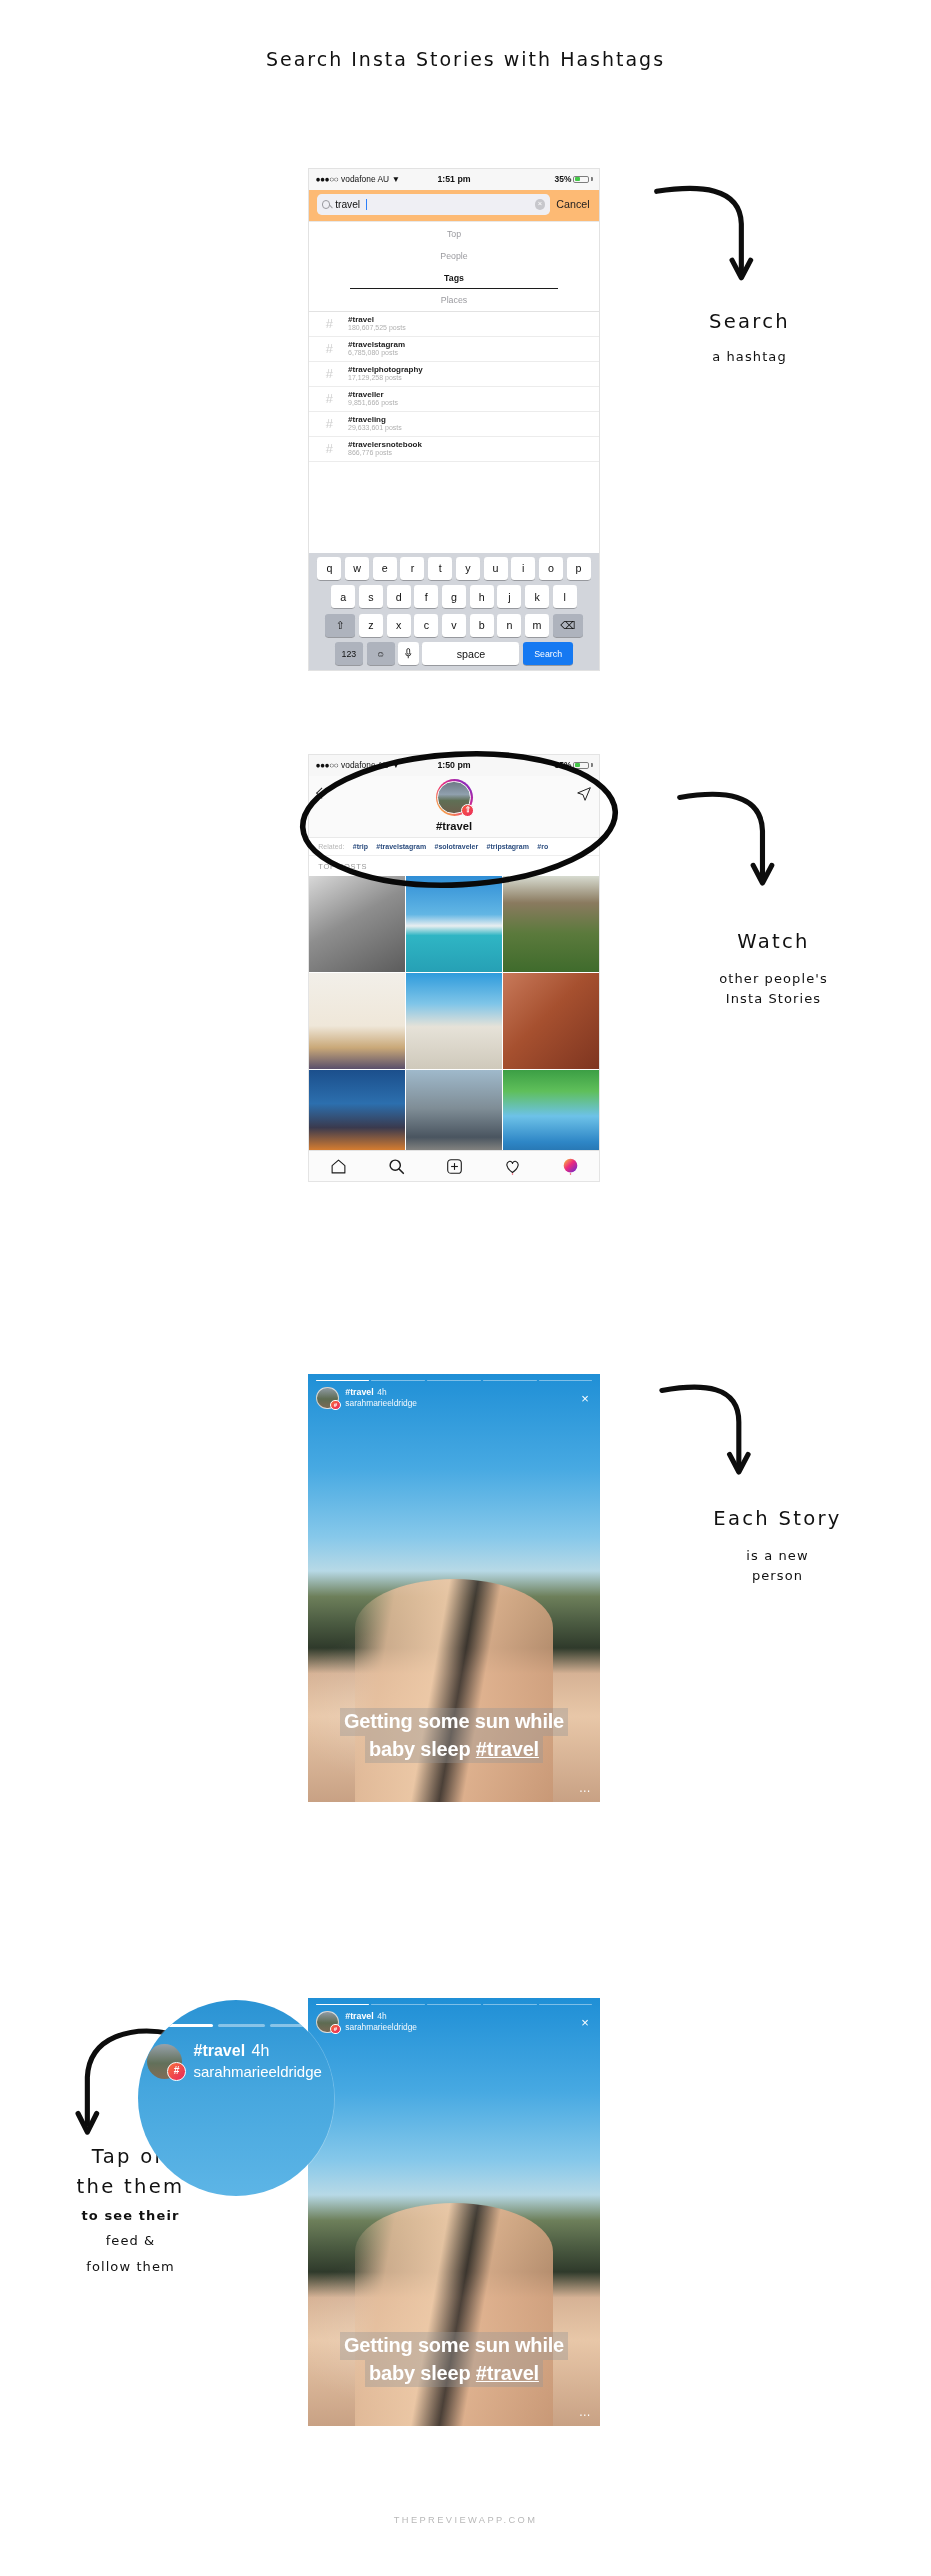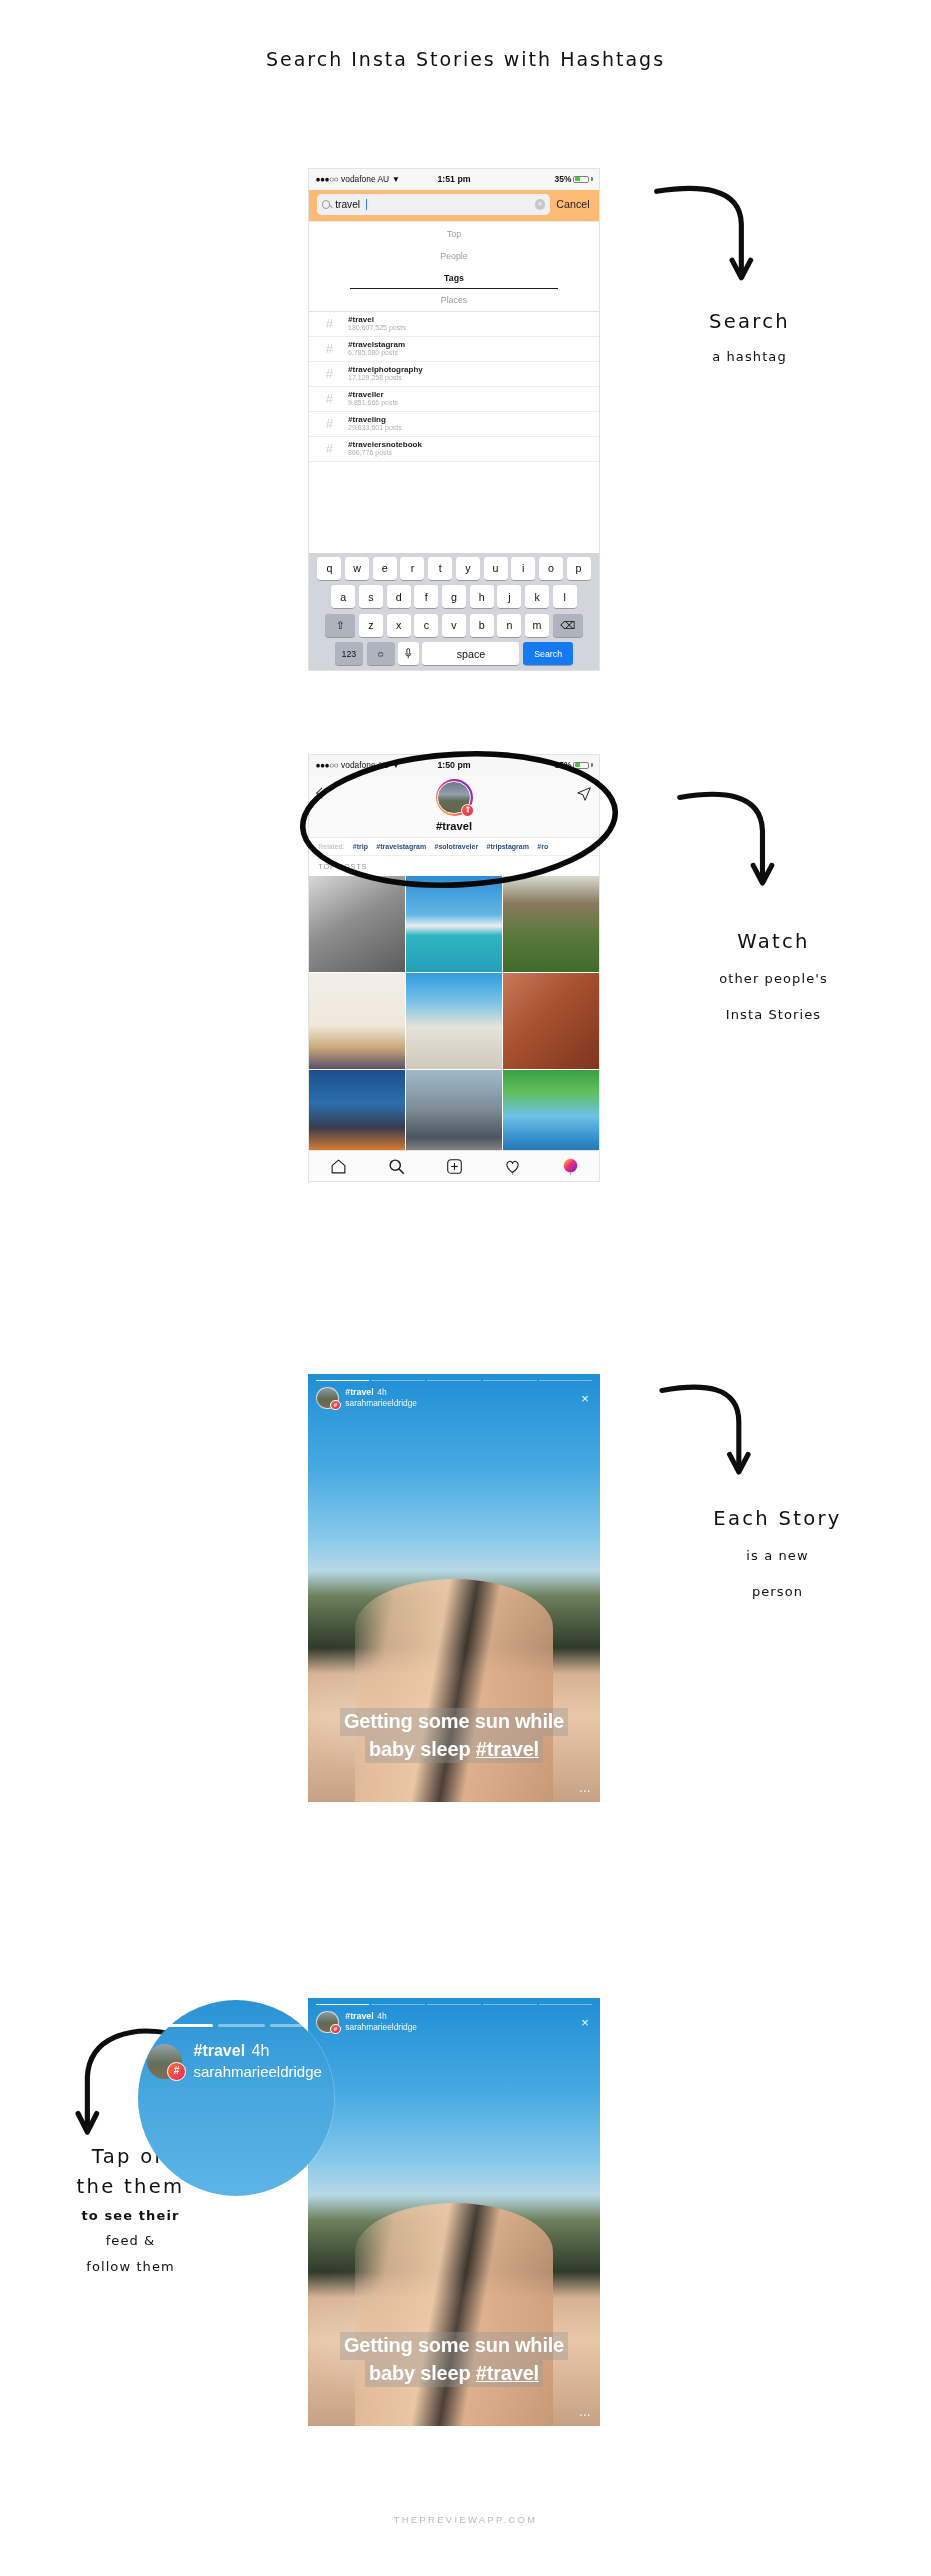--- a/index.html
+++ b/index.html
@@ -301,21 +301,21 @@
 
   
   .ann {
     position: absolute;
     font-family: "DejaVu Sans", sans-serif;
     color: #111111;
     text-align: center;
     line-height: 1.55;
   }
   .ann .big { font-size: 19.6px; letter-spacing: 2.3px; font-weight: 500; display: block; }
-  .ann .sml { font-size: 13px; letter-spacing: 1.1px; display: block; margin-top: 16px; }
+  .ann .sml { font-size: 13px; letter-spacing: 1.1px; display: block; }
 
   .arrow-svg { position: absolute; }
   .ellipse-svg { position: absolute; z-index: 20; pointer-events: none; }
 
   
   .footer {
     position: absolute; left: 0; width: 931px; top: 2515px;
     text-align: center; font-size: 9.3px; letter-spacing: 2.4px; color: #b8b8b8;
     font-weight: 500;
   }

